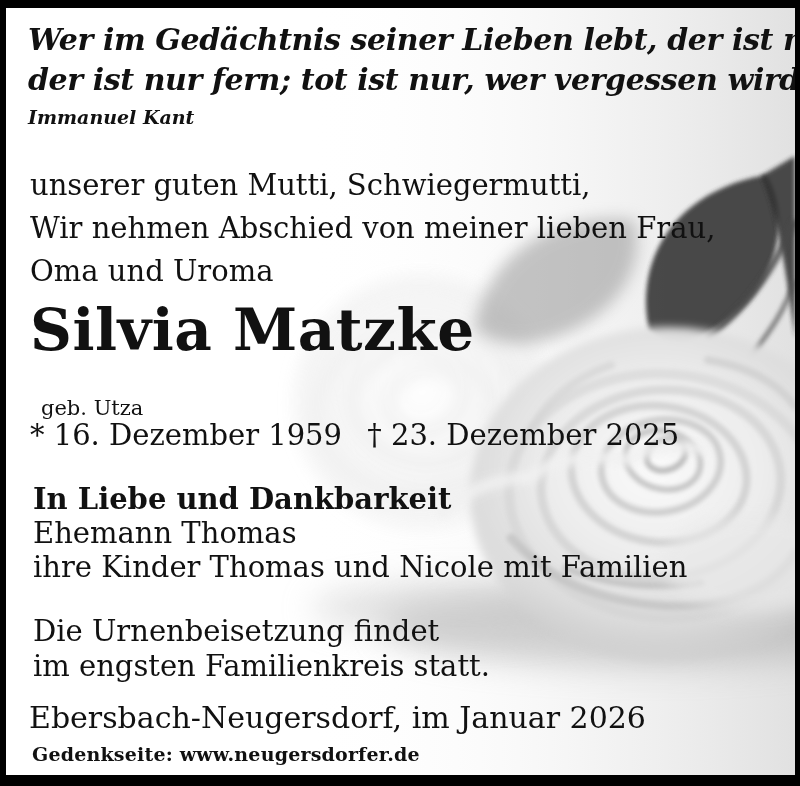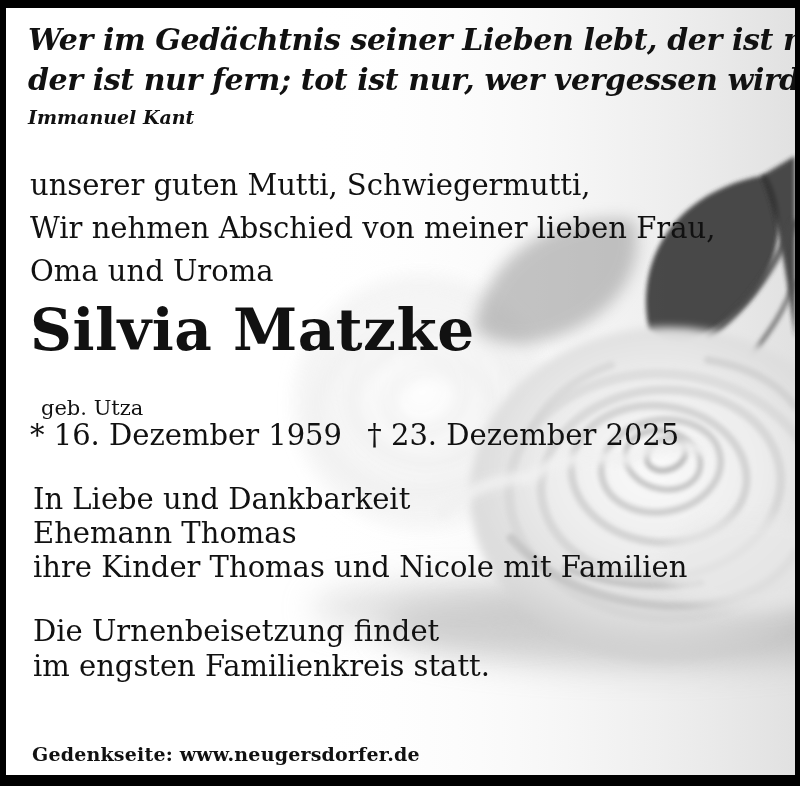--- a/index.html
+++ b/index.html
@@ -21,21 +21,21 @@
   .intro { position:absolute; left:24px; top:156px; font-size:29px; line-height:43px; }
 
   .name { position:absolute; left:24px; top:290px; font-size:58px; font-weight:bold; letter-spacing:0.5px; line-height:64px; }
 
   .maiden { position:absolute; left:35px; top:366px; font-size:21px;margin-top:22px; }
 
   .dates { position:absolute; left:24px; top:410px; font-size:29px; }
   .dates .death { display:inline-block; margin-left:16px; }
 
   .mourners { position:absolute; left:27px; top:474px; font-size:29px; line-height:34px; }
-  .mourners .closing { font-weight:normal; }
+  .mourners .closing { font-weight:bold; }
 
   .funeral { position:absolute; left:27px; top:606px; font-size:29px; line-height:35px; }
 
   .place { position:absolute; left:23px; top:692px; font-size:30px; }
 
   .memorial { position:absolute; left:26px; top:735px; font-size:19px; font-weight:bold; letter-spacing:0.2px; }
 </style>
 </head>
 <body>
 
@@ -143,17 +143,18 @@
       <div class="closing line">In Liebe und Dankbarkeit</div>
       <div class="line">Ehemann Thomas</div>
       <div class="line">ihre Kinder Thomas und Nicole mit Familien</div>
     </div>
 
     <div class="funeral">
       <div class="line">Die Urnenbeisetzung findet</div>
       <div class="line">im engsten Familienkreis statt.</div>
     </div>
 
+    <div class="place line">Ebersbach-Neugersdorf, im Januar 2026</div>
 
     <div class="memorial line">Gedenkseite: www.neugersdorfer.de</div>
 
   </div>
 </div>
 
 </body></html>

